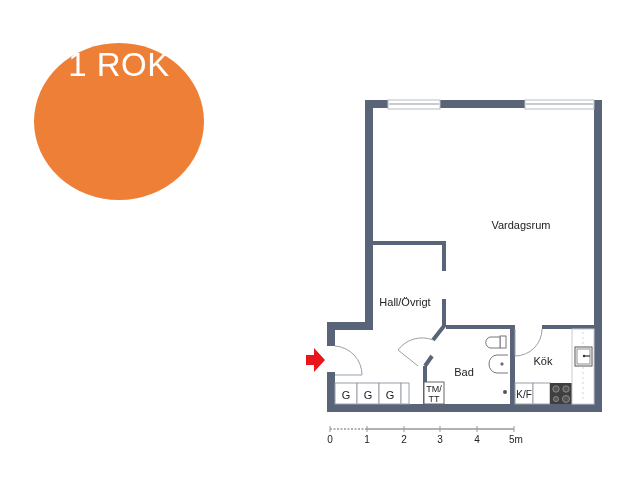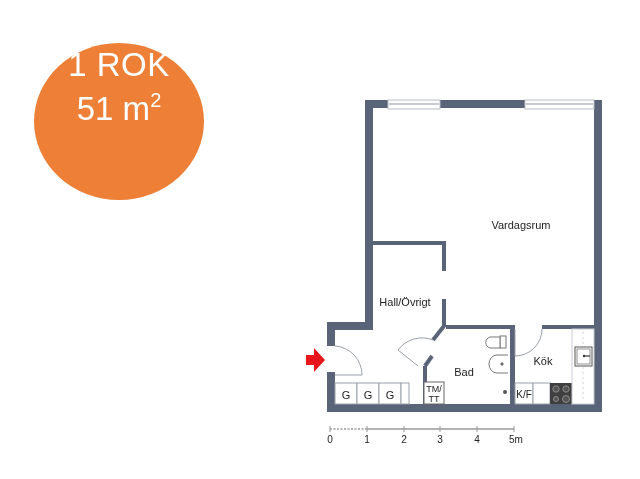--- a/index.html
+++ b/index.html
@@ -1,32 +1,31 @@
 <!DOCTYPE html>
 <html><head>
   <meta charset="utf-8">
   <style>
     html, body { margin: 0; padding: 0; background: #ffffff; }
     body { width: 640px; height: 479px; position: relative; overflow: hidden;
            font-family: "Liberation Sans", "DejaVu Sans", sans-serif; }
     .badge { position: absolute; left: 34px; top: 43px; width: 170px; height: 157px;
              border-radius: 50%; background: #ed8036; color: #ffffff;
-             display: flex; flex-direction: column; align-items: center; justify-content: flex-start; }
+             display: flex; flex-direction: column; align-items: center; justify-content: space-between; }
     .badge .line1 { font-size: 33px; line-height: 44px; letter-spacing: 0.5px; }
     .badge .line2 { font-size: 33px; line-height: 44px; }
     .badge sup { font-size: 20px; vertical-align: 13px; line-height: 0; }
     svg.plan { position: absolute; left: 0; top: 0; }
     .lbl { font-family: "Liberation Sans", "DejaVu Sans", sans-serif; fill: #222222; }
   </style>
 </head>
 <body>
 
 <div class="badge">
   <div class="line1">1 ROK</div>
-  <div class="line2"><span>51 m</span><sup>2</sup></div>
 </div>
 
 <svg class="plan" width="640" height="479" viewBox="0 0 640 479">
 
   <g fill="#5a6478">
 
     <rect x="365" y="100" width="237" height="8"></rect>
 
     <rect x="594" y="100" width="8" height="312"></rect>
 

